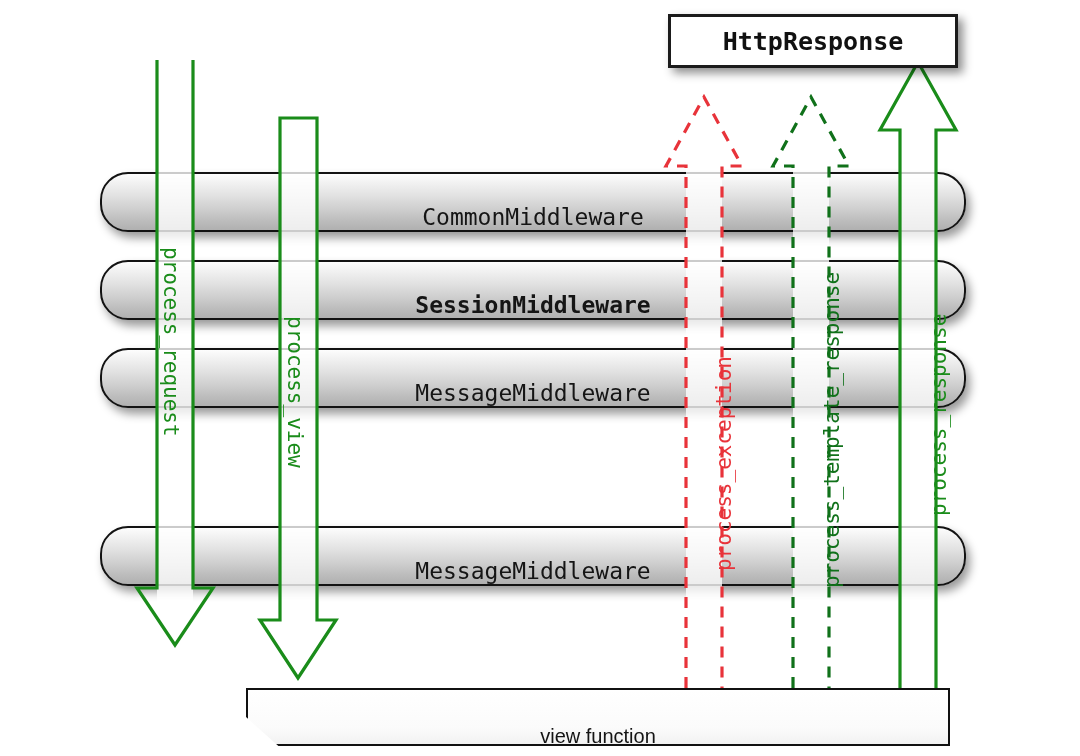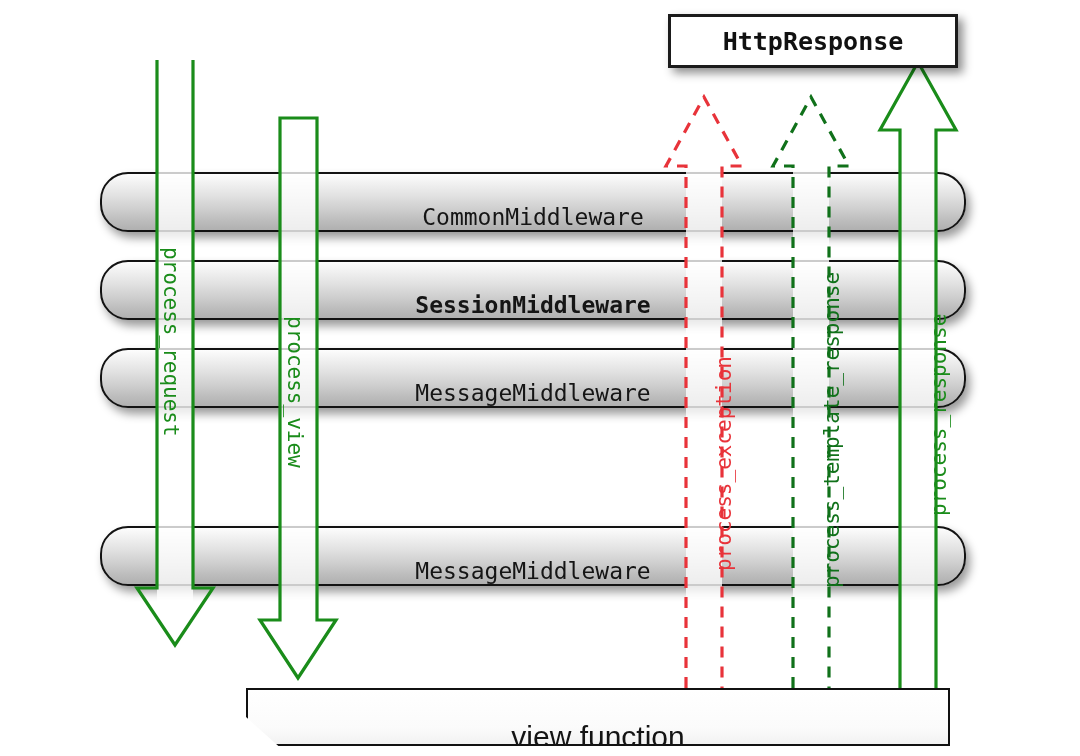--- a/index.html
+++ b/index.html
@@ -77,21 +77,21 @@
     border: 2px solid #111111;
     box-shadow: 4px 5px 9px rgba(0,0,0,0.40);
     clip-path: polygon(0 0, 100% 0, 100% 100%, 4.6% 100%, 0 50%);
     display: flex;
     align-items: center;
     justify-content: center;
     z-index: 45;
   }
   #view-function-label {
     font-family: "Liberation Sans", sans-serif;
-    font-size: 30px;
+    font-size: 20px;
     color: #141414;
     white-space: nowrap;
     margin-top: 39px;
   }
   
   #arrow-layer {
     position: absolute;
     left: 0;
     top: 0;
     width: 1080px;

